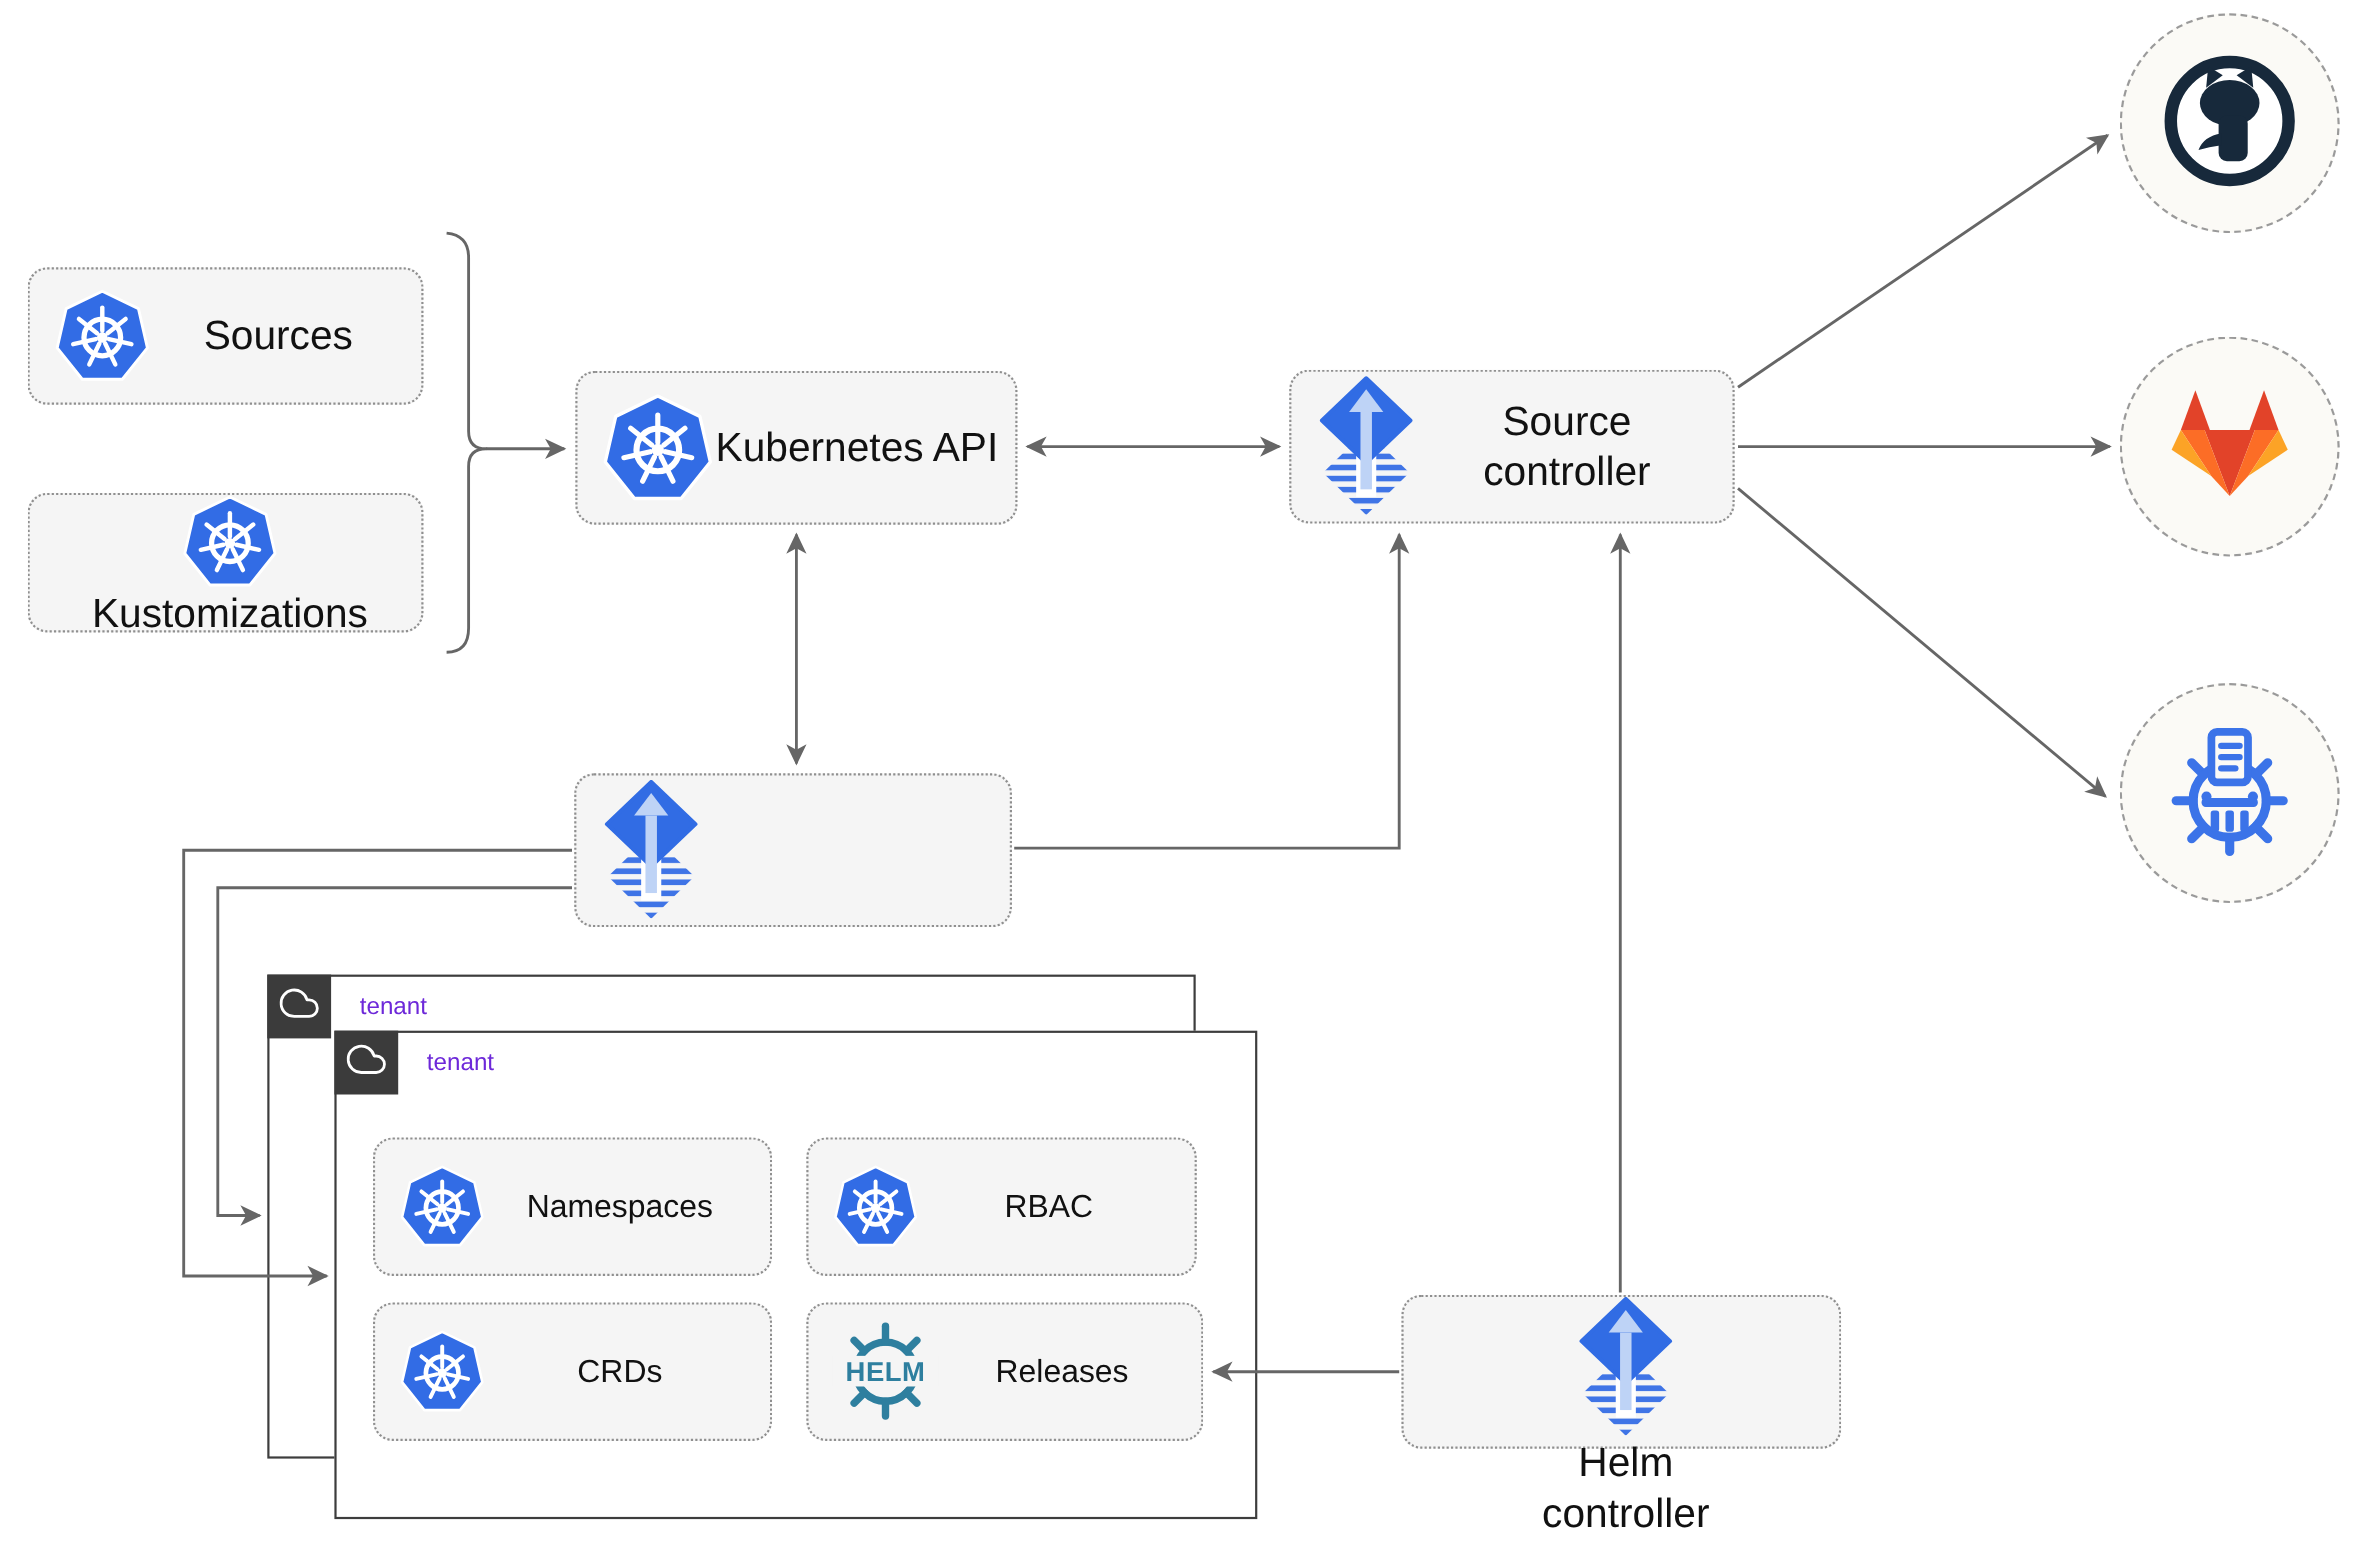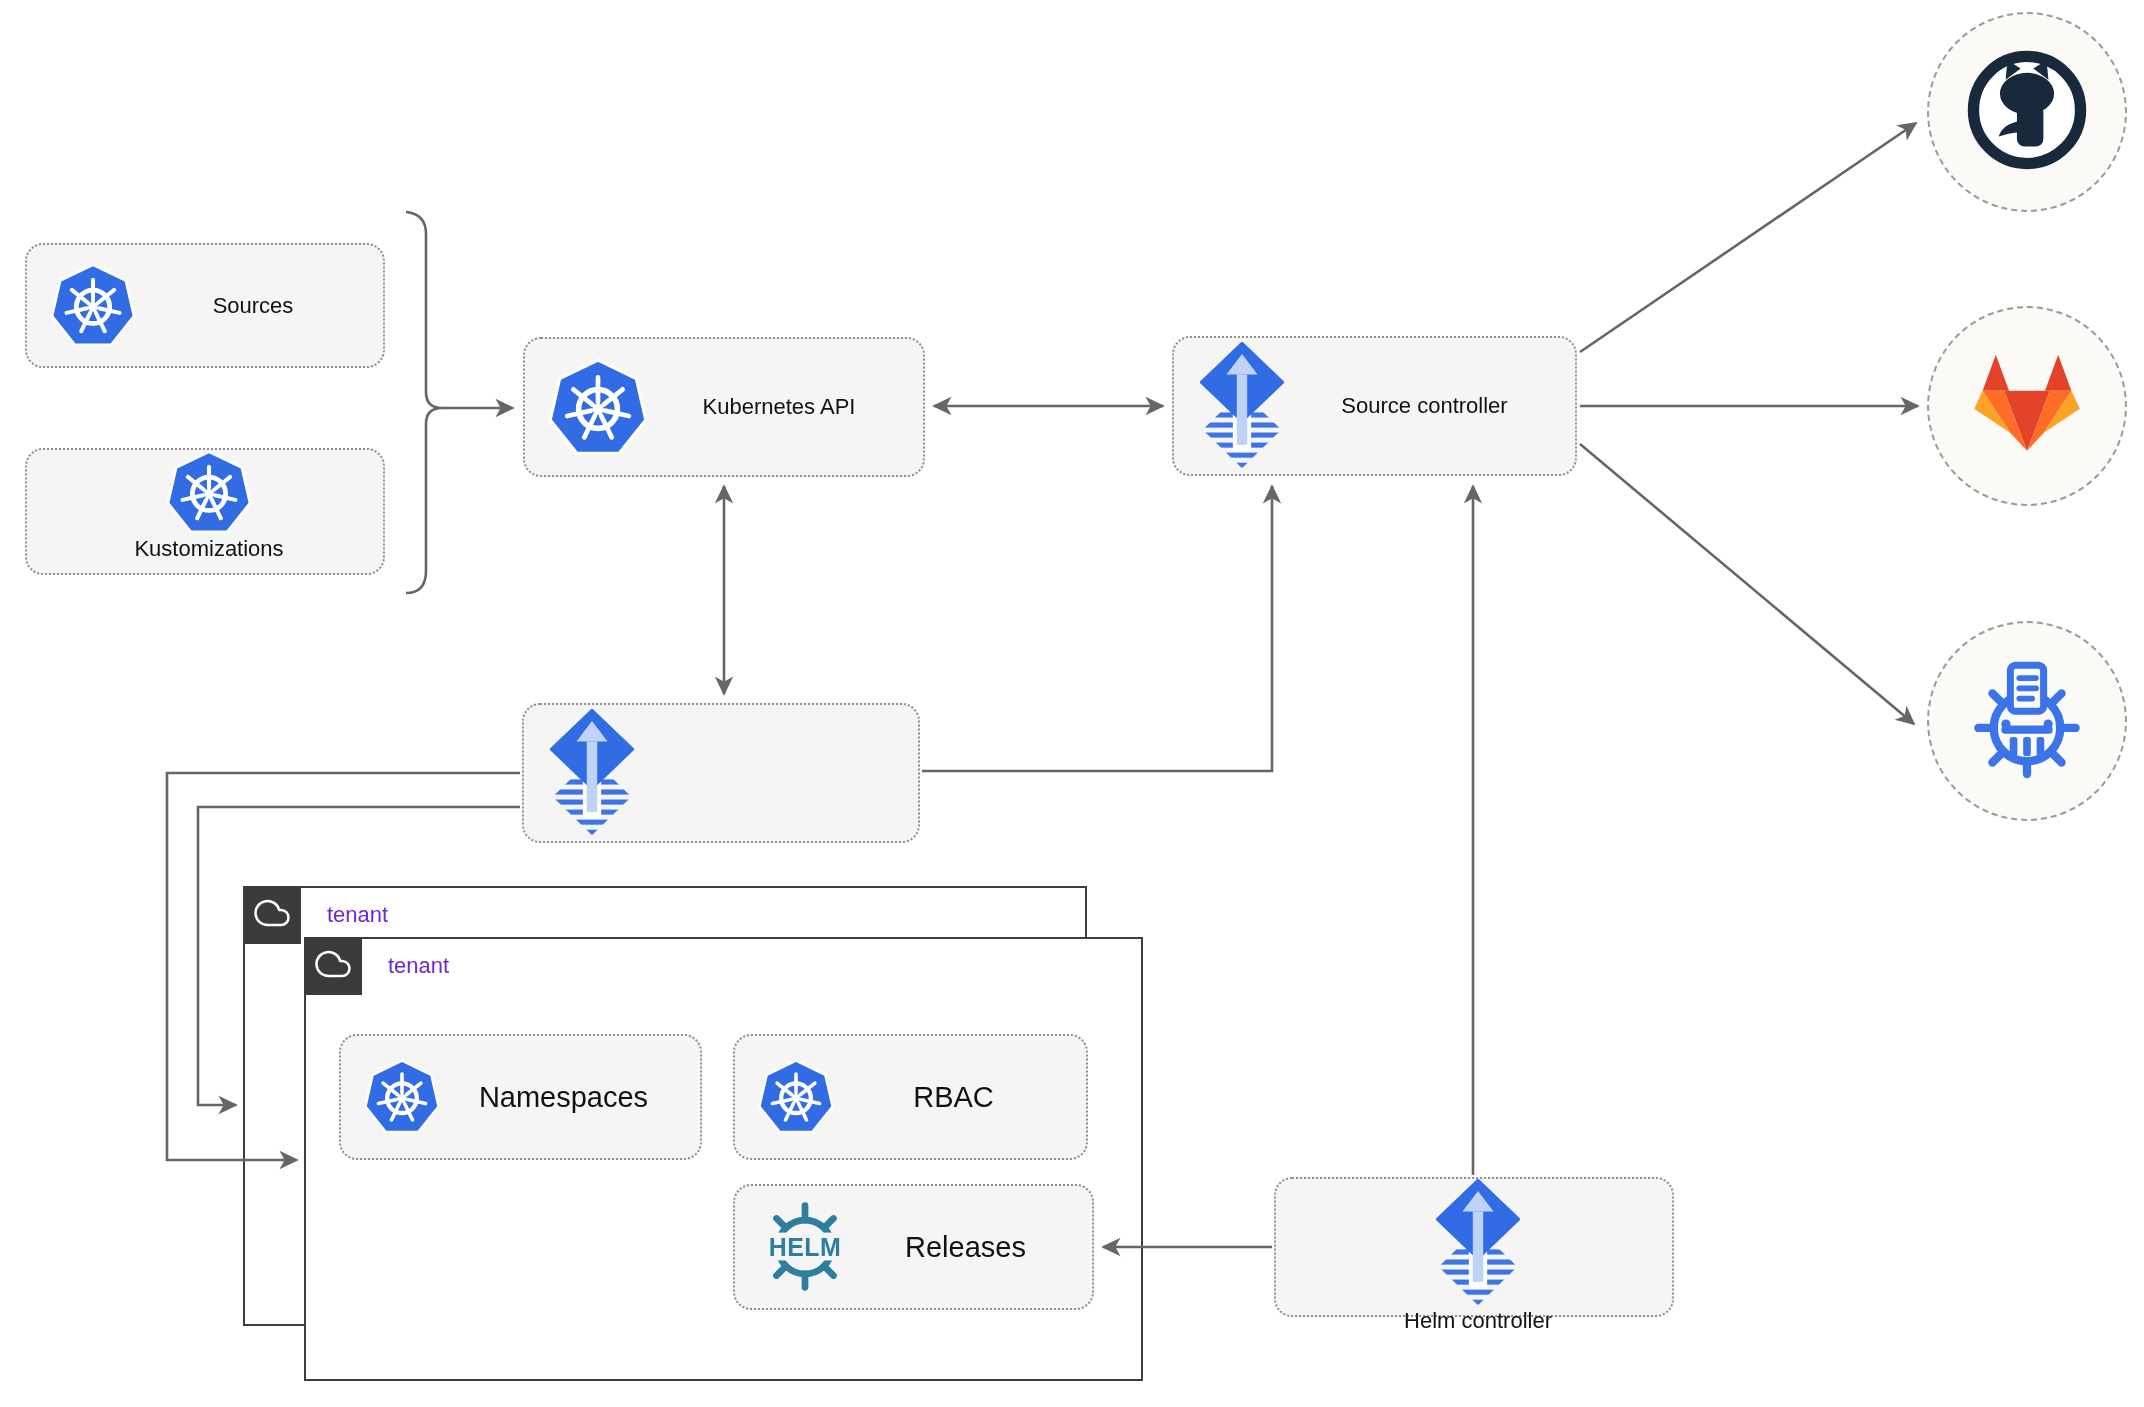--- a/index.html
+++ b/index.html
@@ -3,21 +3,21 @@
 <meta charset="utf-8">
 <style>
   html,body{margin:0;padding:0;background:#ffffff;}
   .canvas{position:relative;width:2144px;height:1407px;background:#ffffff;
           font-family:"Liberation Sans", sans-serif;color:#1a1a1a;overflow:hidden;}
 
   
   .node{position:absolute;display:flex;align-items:center;box-sizing:border-box;
         background:#f5f5f5;border:2.4px dotted #8f8f8f;border-radius:18px;padding:0 14px 0 22px;}
   .node .ic{flex:0 0 auto;display:flex;align-items:center;justify-content:center;}
-  .node .lbl{flex:1 1 auto;text-align:center;font-size:22px;line-height:1.25;color:#111;}
+  .node .lbl{flex:1 1 auto;text-align:center;font-size:37px;line-height:1.25;color:#111;}
   .node .lbl.small{font-size:29px;}
   .node .lbl.wrap{max-width:200px;margin:0 auto;}
 
   
   .tenant{position:absolute;box-sizing:border-box;background:#ffffff;border:2.5px solid #3d3d3d;}
   .tenant-header{position:absolute;top:-2.5px;left:-2.5px;width:58px;height:58px;background:#3b3b3b;
                  display:flex;align-items:center;justify-content:center;}
   .tenant-label{position:absolute;top:-2.5px;left:82px;height:58px;display:flex;align-items:center;
                 font-size:22px;color:#6d28d9;}
 
@@ -167,20 +167,28 @@
 
   <div class="node z3" style="left:733px;top:1034px;width:355px;height:126px;">
     <span class="ic">
       <svg width="78" height="76" viewBox="0 0 100 97">
           <use href="#k8s-logo"></use>
         </svg>
     </span>
     <span class="lbl small">RBAC</span>
   </div>
 
+  <div class="node z3" style="left:339px;top:1184px;width:363px;height:126px;">
+    <span class="ic">
+      <svg width="78" height="76" viewBox="0 0 100 97">
+          <use href="#k8s-logo"></use>
+        </svg>
+    </span>
+    <span class="lbl small">CRDs</span>
+  </div>
 
   <div class="node z3" style="left:733px;top:1184px;width:361px;height:126px;">
     <span class="ic">
       <svg width="96" height="96" viewBox="0 0 100 100">
         <use href="#helm-logo"></use>
         <rect x="0" y="35" width="100" height="29" fill="#f5f5f5"></rect>
         <text x="50" y="59" text-anchor="middle" font-size="26" font-weight="bold" letter-spacing="0.5" fill="#2e7f9f" font-family="Liberation Sans, sans-serif">HELM</text>
       </svg>
     </span>
     <span class="lbl small">Releases</span>

